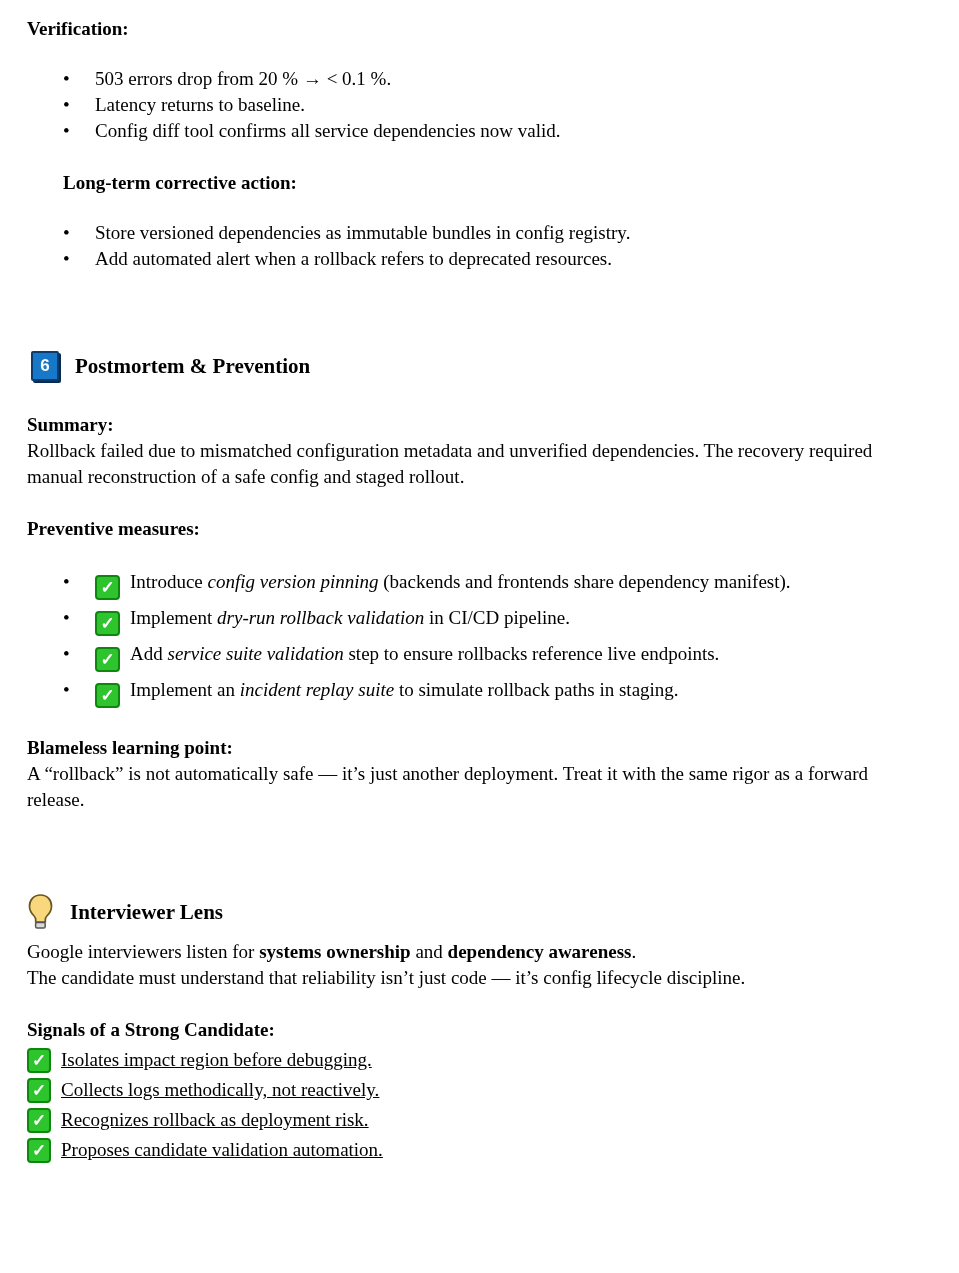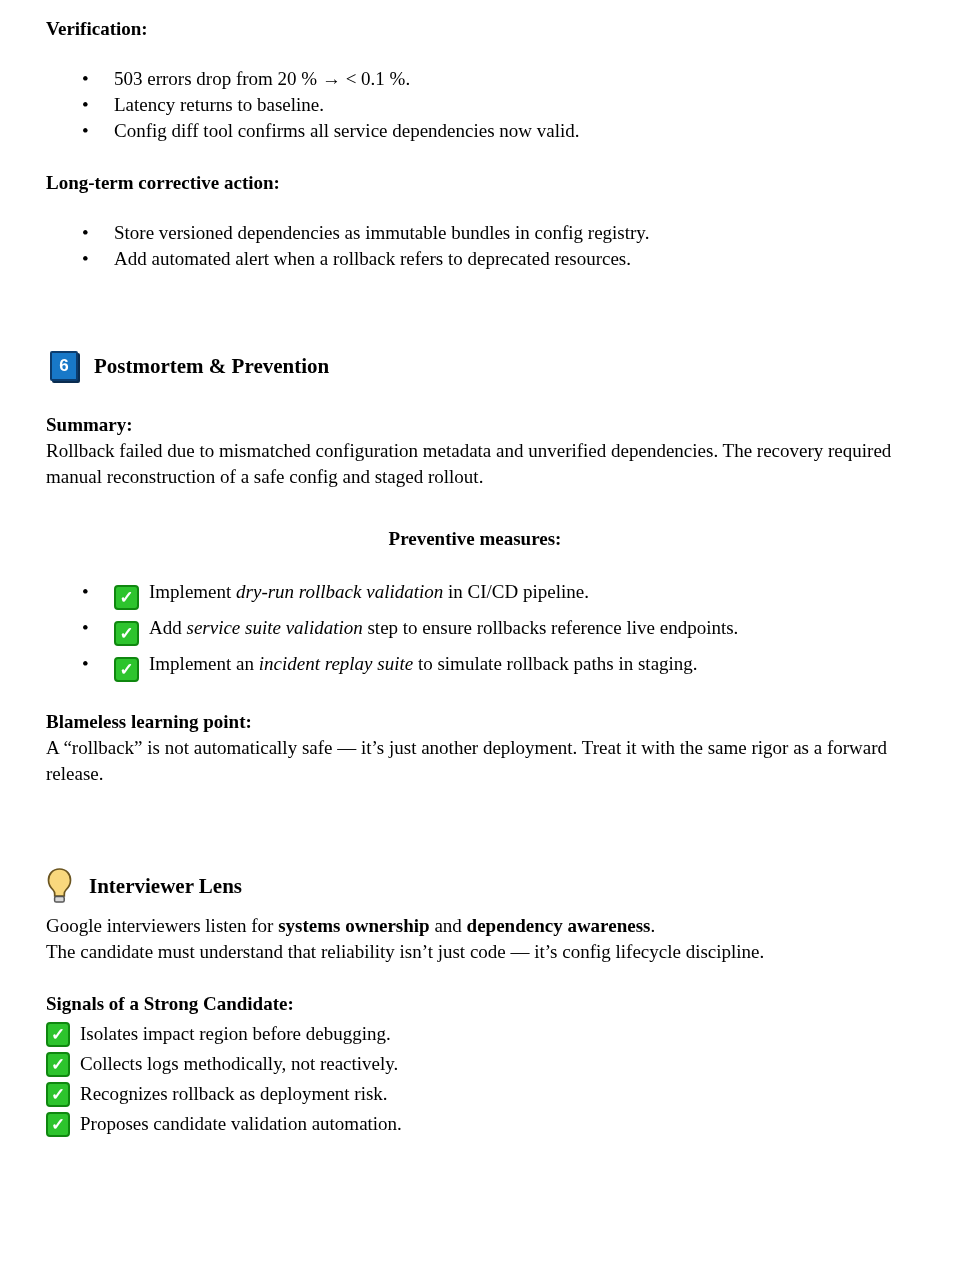--- a/index.html
+++ b/index.html
@@ -2,32 +2,32 @@
 <html><head>
 <meta charset="utf-8">
 <style>
   html,body { margin:0; padding:0; background:#ffffff; }
   .page {
     position:relative;
     width:959px; height:1273px;
     box-sizing:border-box;
     background:#ffffff;
     color:#000000;
-    padding:16px 55px 0 46px;
+    padding:16px 55px 0 27px;
     font-family:"Liberation Serif", serif;
     font-size:19px;
     line-height:26px;
     overflow:hidden;
   }
   .b { font-weight:bold; }
   .i { font-style:italic; }
   .doc-label { font-weight:bold; font-size:19px; margin:0; line-height:26px; }
-  .mt-longterm  { margin-top:26px; }
+  .mt-longterm  { margin-top:26px;margin-left:36px; }
   .mt-summary   { margin-top:30px; }
-  .mt-prevent   { margin-top:36px;text-align:center; }
+  .mt-prevent   { margin-top:26px; }
   .mt-blameless { margin-top:27px; }
   .mt-signals   { margin-top:26px; }
   .para { margin:0; max-width:848px; }
 
   ul.bullets { list-style:none; margin:24px 0 0 0; padding:0; }
   ul.bullets li { position:relative; padding-left:68px; max-width:855px; }
   ul.bullets li::before {
     content:"\2022";
     position:absolute; left:36px; top:0;
     font-size:19px;
@@ -74,21 +74,21 @@
     font-family:"Liberation Sans", sans-serif;
     font-size:17px; font-weight:bold;
     line-height:26px; text-align:center;
   }
   .bulb { display:inline-flex; align-items:center; }
 
   .signal-row {
     display:flex; align-items:center; gap:10px;
     margin-top:4px;
   }
-  .signal-row .txt { line-height:26px; }
+  .signal-row .txt { line-height:26px;text-decoration:underline; }
 </style>
 </head>
 <body>
 
 <div class="page">
 
   <section>
     <h3 class="doc-label">Verification:</h3>
     <ul class="bullets">
       <li><span><span>503 errors drop from 20 % → &lt; 0.1 %.</span></span></li>
@@ -109,20 +109,23 @@
     <h2 class="sec-heading">
       <span class="badge">6</span>
       <span>Postmortem &amp; Prevention</span>
     </h2>
 
     <h3 class="doc-label mt-summary">Summary:</h3>
     <p class="para"><span>Rollback failed due to mismatched configuration metadata and unverified dependencies. The recovery required manual reconstruction of a safe config and staged rollout.</span></p>
 
     <h3 class="doc-label mt-prevent">Preventive measures:</h3>
     <ul class="bullets measures">
+      <li>
+        <span class="checkbox"><span>✓</span></span><span><span>Introduce </span><span class="i">config version pinning</span><span> (backends and frontends share dependency manifest).</span></span>
+      </li>
       <li>
         <span class="checkbox"><span>✓</span></span><span><span>Implement </span><span class="i">dry-run rollback validation</span><span> in CI/CD pipeline.</span></span>
       </li>
       <li>
         <span class="checkbox"><span>✓</span></span><span><span>Add </span><span class="i">service suite validation</span><span> step to ensure rollbacks reference live endpoints.</span></span>
       </li>
       <li>
         <span class="checkbox"><span>✓</span></span><span><span>Implement an </span><span class="i">incident replay suite</span><span> to simulate rollback paths in staging.</span></span>
       </li>
     </ul>

